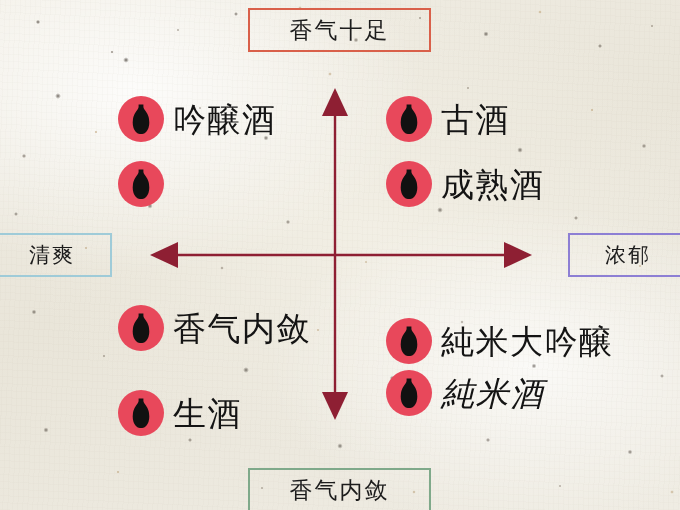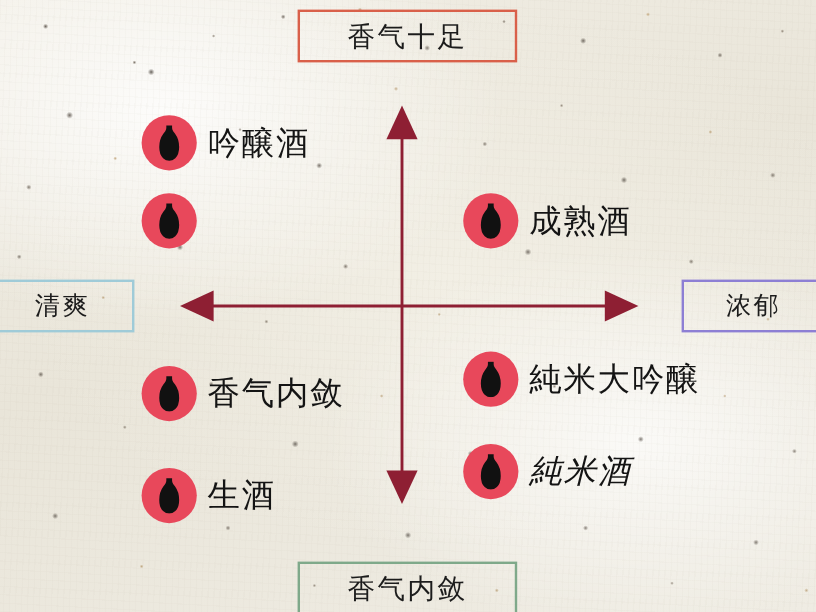--- a/index.html
+++ b/index.html
@@ -168,34 +168,34 @@
   }
   .bottle-icon svg {
     position: absolute;
     left: 50%;
     top: 50%;
     transform: translate(-50%, -50%);
     display: block;
   }
   .item-label {
     font-family: "DejaVu Serif", "DejaVu Sans", serif;
-    font-size: 27px;
+    font-size: 33px;
     color: #141414;
     letter-spacing: 1.5px;
     line-height: 1;
   }
 
   
   #item-0 { left: 118px; top: 96px; }
   #item-1 { left: 118px; top: 161px; }
   #item-2 { left: 386px; top: 96px; }
   #item-3 { left: 386px; top: 161px; }
   #item-4 { left: 118px; top: 305px; }
   #item-5 { left: 118px; top: 390px; }
-  #item-6 { left: 386px; top: 293px; }
+  #item-6 { left: 386px; top: 318px; }
   #item-7 { left: 386px; top: 370px; font-style: italic; }
 </style>
 </head>
 <body>
 
 <div id="canvas">
 
   <div class="paper-base"></div>
   <div class="paper-fiber"></div>
   <div class="paper-specks"></div>
@@ -238,20 +238,28 @@
   </div>
 
   <div class="item" id="item-1">
     <span class="bottle-icon">
       <svg width="22" height="30" viewBox="0 0 22 30">
         <path d="M8.6 0.5 h4.8 v2.2 q0 1.4 0.9 2.6 l1.6 2.2 q3.4 4.6 3.4 11.1 q0 6.2 -3.2 9.3 q-2.3 2.2 -5.1 2.2 q-2.8 0 -5.1 -2.2 q-3.2 -3.1 -3.2 -9.3 q0 -6.5 3.4 -11.1 l1.6 -2.2 q0.9 -1.2 0.9 -2.6 z" fill="#111111"></path>
       </svg>
     </span>
   </div>
 
+  <div class="item" id="item-2">
+    <span class="bottle-icon">
+      <svg width="22" height="30" viewBox="0 0 22 30">
+        <path d="M8.6 0.5 h4.8 v2.2 q0 1.4 0.9 2.6 l1.6 2.2 q3.4 4.6 3.4 11.1 q0 6.2 -3.2 9.3 q-2.3 2.2 -5.1 2.2 q-2.8 0 -5.1 -2.2 q-3.2 -3.1 -3.2 -9.3 q0 -6.5 3.4 -11.1 l1.6 -2.2 q0.9 -1.2 0.9 -2.6 z" fill="#111111"></path>
+      </svg>
+    </span>
+    <span class="item-label">古酒</span>
+  </div>
 
   <div class="item" id="item-3">
     <span class="bottle-icon">
       <svg width="22" height="30" viewBox="0 0 22 30">
         <path d="M8.6 0.5 h4.8 v2.2 q0 1.4 0.9 2.6 l1.6 2.2 q3.4 4.6 3.4 11.1 q0 6.2 -3.2 9.3 q-2.3 2.2 -5.1 2.2 q-2.8 0 -5.1 -2.2 q-3.2 -3.1 -3.2 -9.3 q0 -6.5 3.4 -11.1 l1.6 -2.2 q0.9 -1.2 0.9 -2.6 z" fill="#111111"></path>
       </svg>
     </span>
     <span class="item-label">成熟酒</span>
   </div>
 

